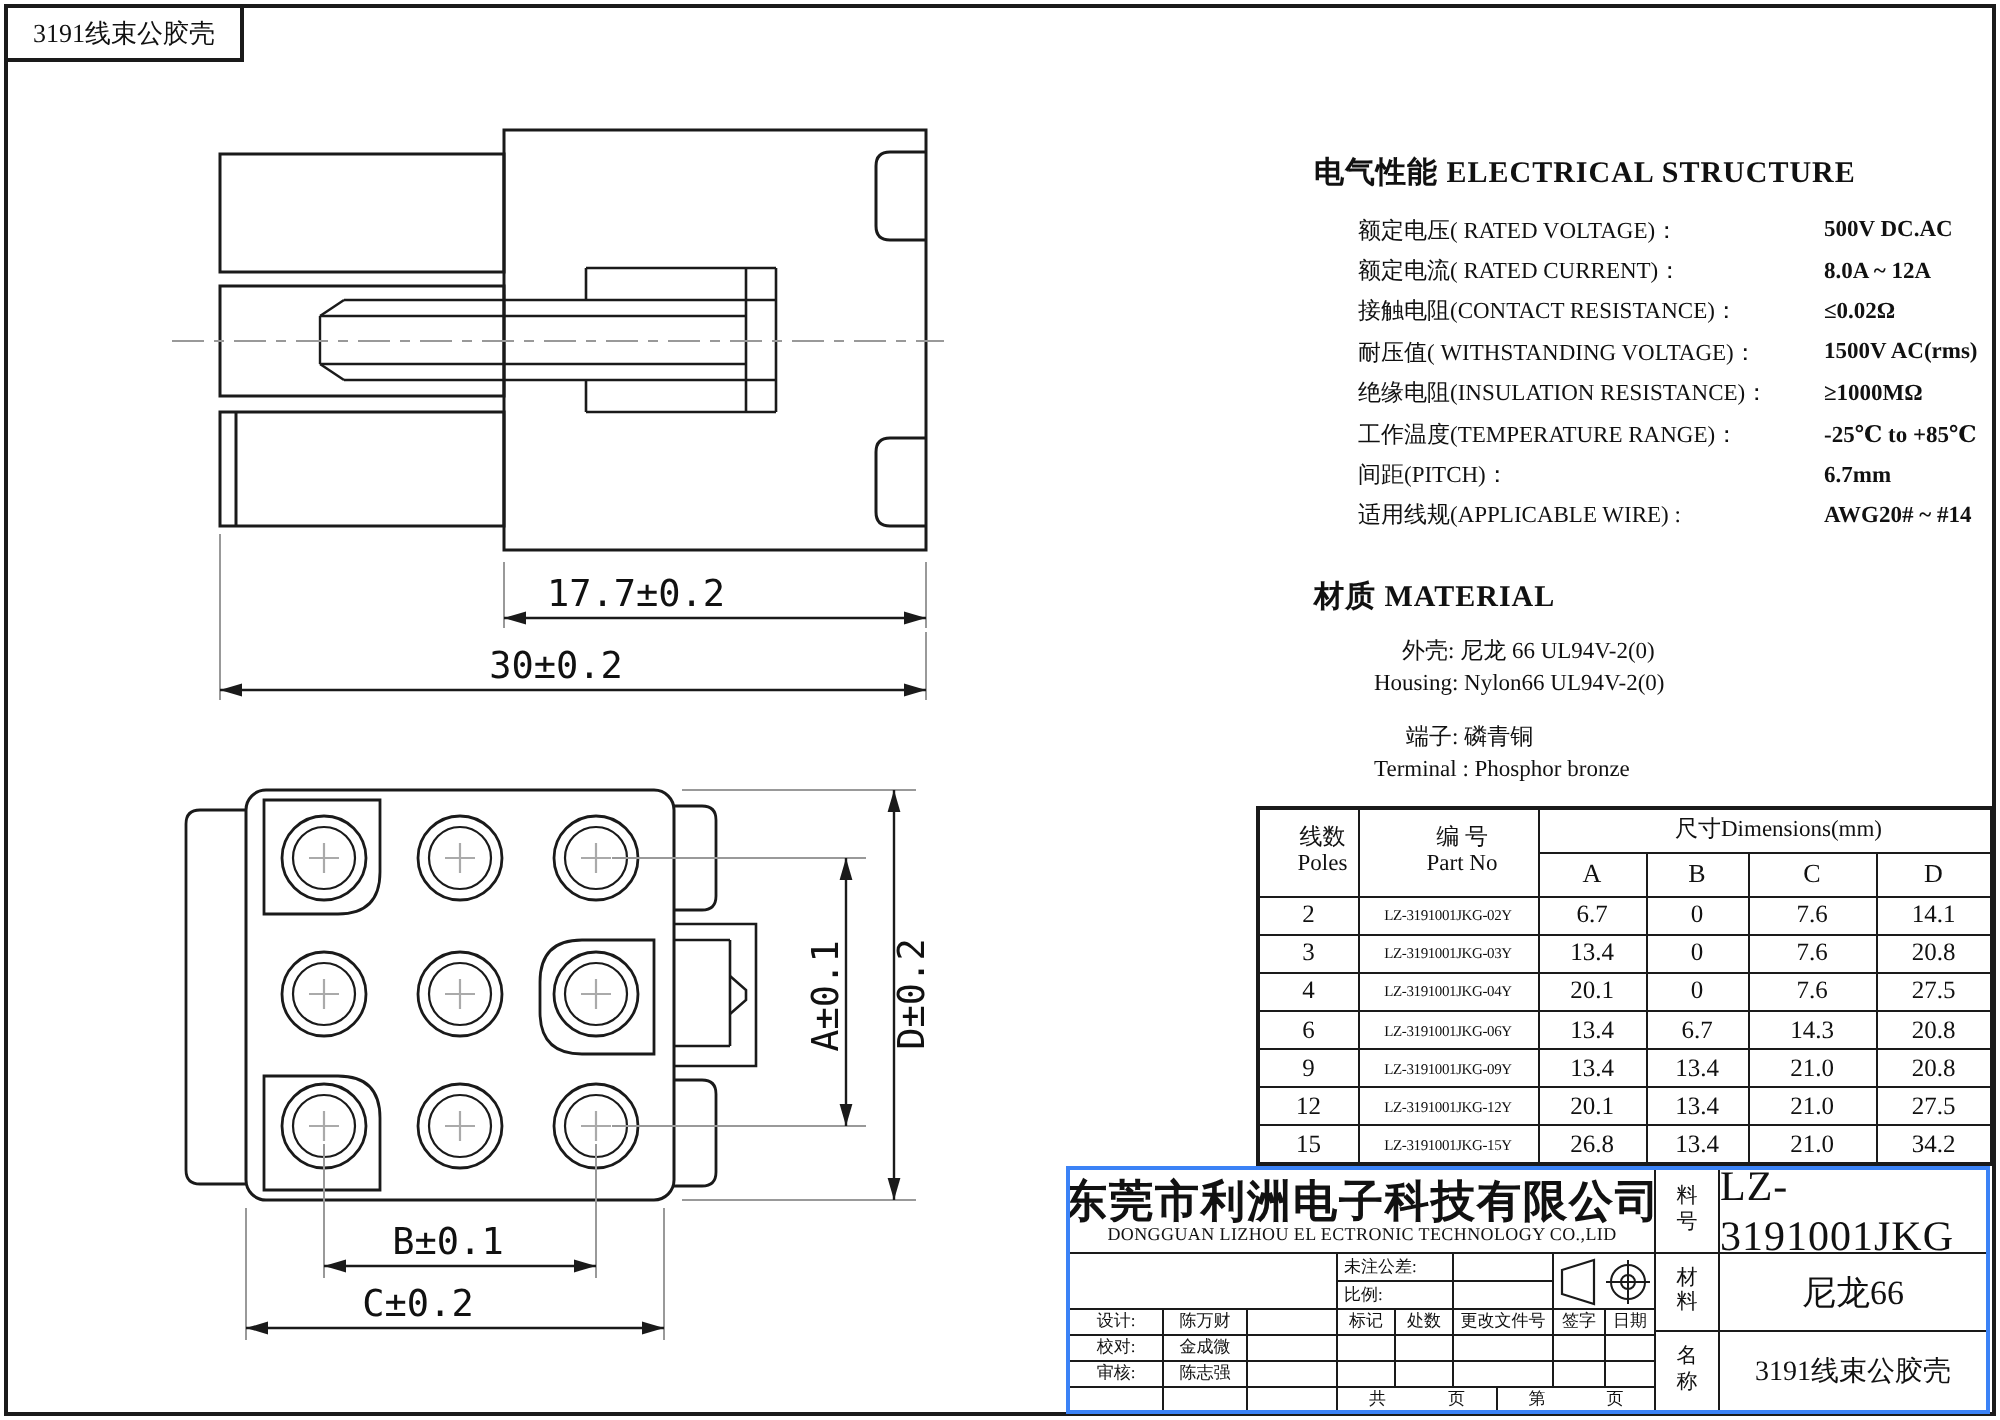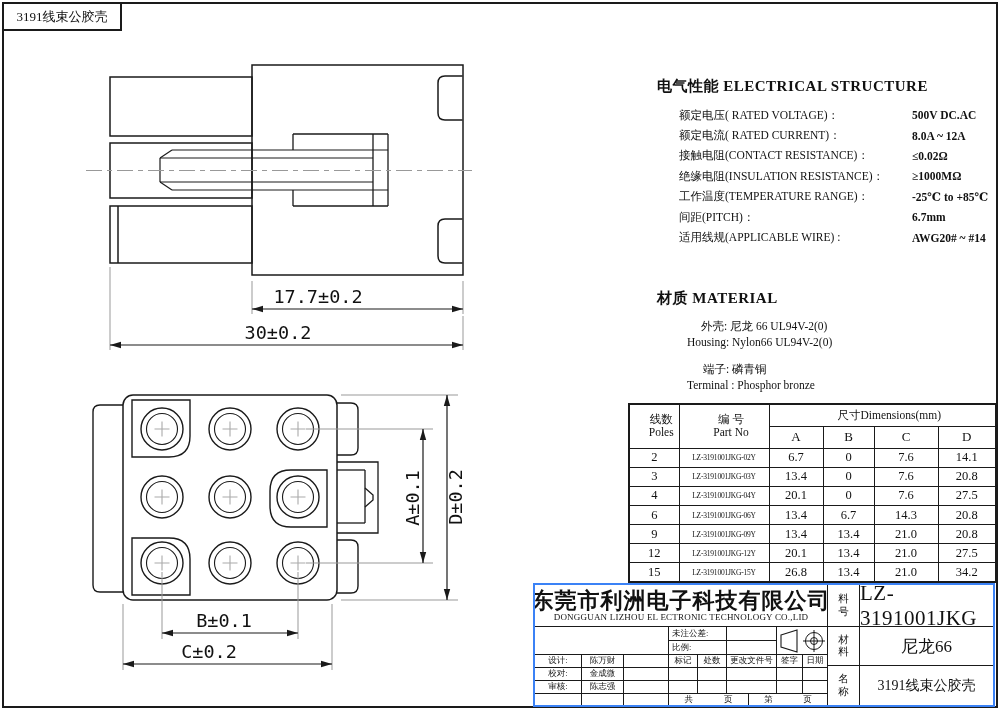--- a/index.html
+++ b/index.html
@@ -209,20 +209,24 @@
       </div>
     <div class="spec-row">
         <span class="lbl">额定电流( RATED CURRENT)：</span>
         <span class="val">8.0A ~ 12A</span>
       </div>
     <div class="spec-row">
         <span class="lbl">接触电阻(CONTACT RESISTANCE)：</span>
         <span class="val">≤0.02Ω</span>
       </div>
     <div class="spec-row">
+        <span class="lbl">耐压值( WITHSTANDING VOLTAGE)：</span>
+        <span class="val">1500V AC(rms)</span>
+      </div>
+    <div class="spec-row">
         <span class="lbl">绝缘电阻(INSULATION RESISTANCE)：</span>
         <span class="val">≥1000MΩ</span>
       </div>
     <div class="spec-row">
         <span class="lbl">工作温度(TEMPERATURE RANGE)：</span>
         <span class="val">-25℃ to +85℃</span>
       </div>
     <div class="spec-row">
         <span class="lbl">间距(PITCH)：</span>
         <span class="val">6.7mm</span>

